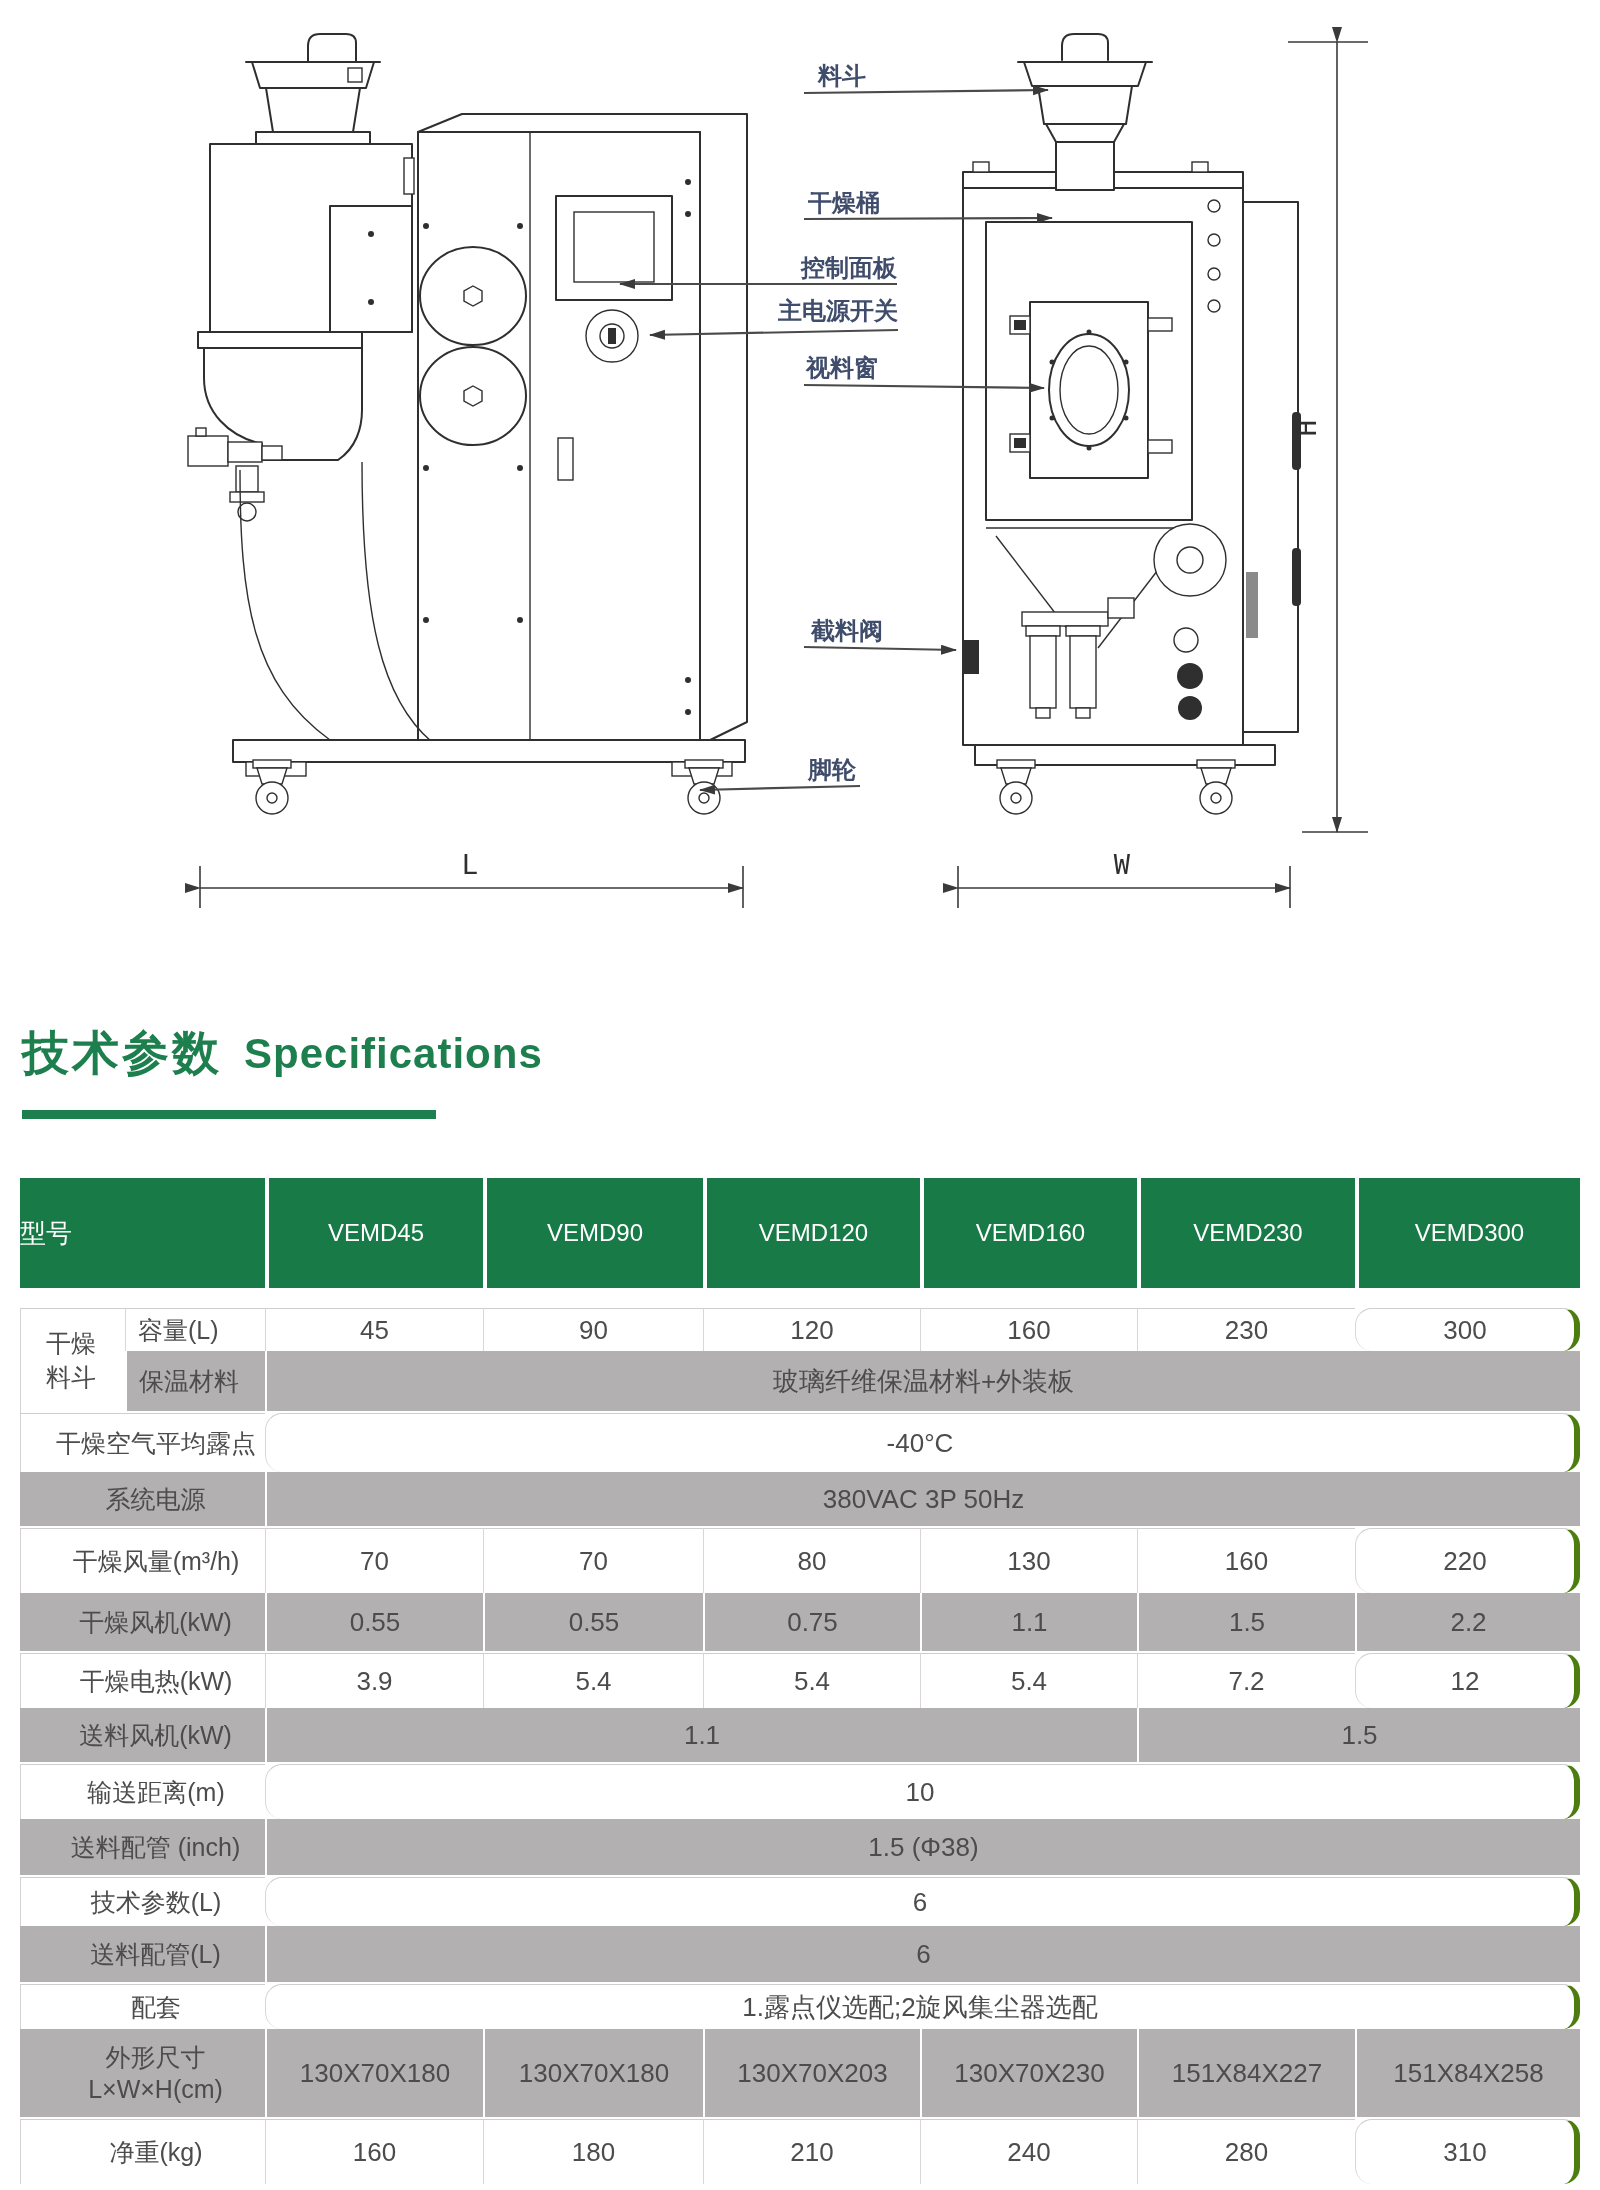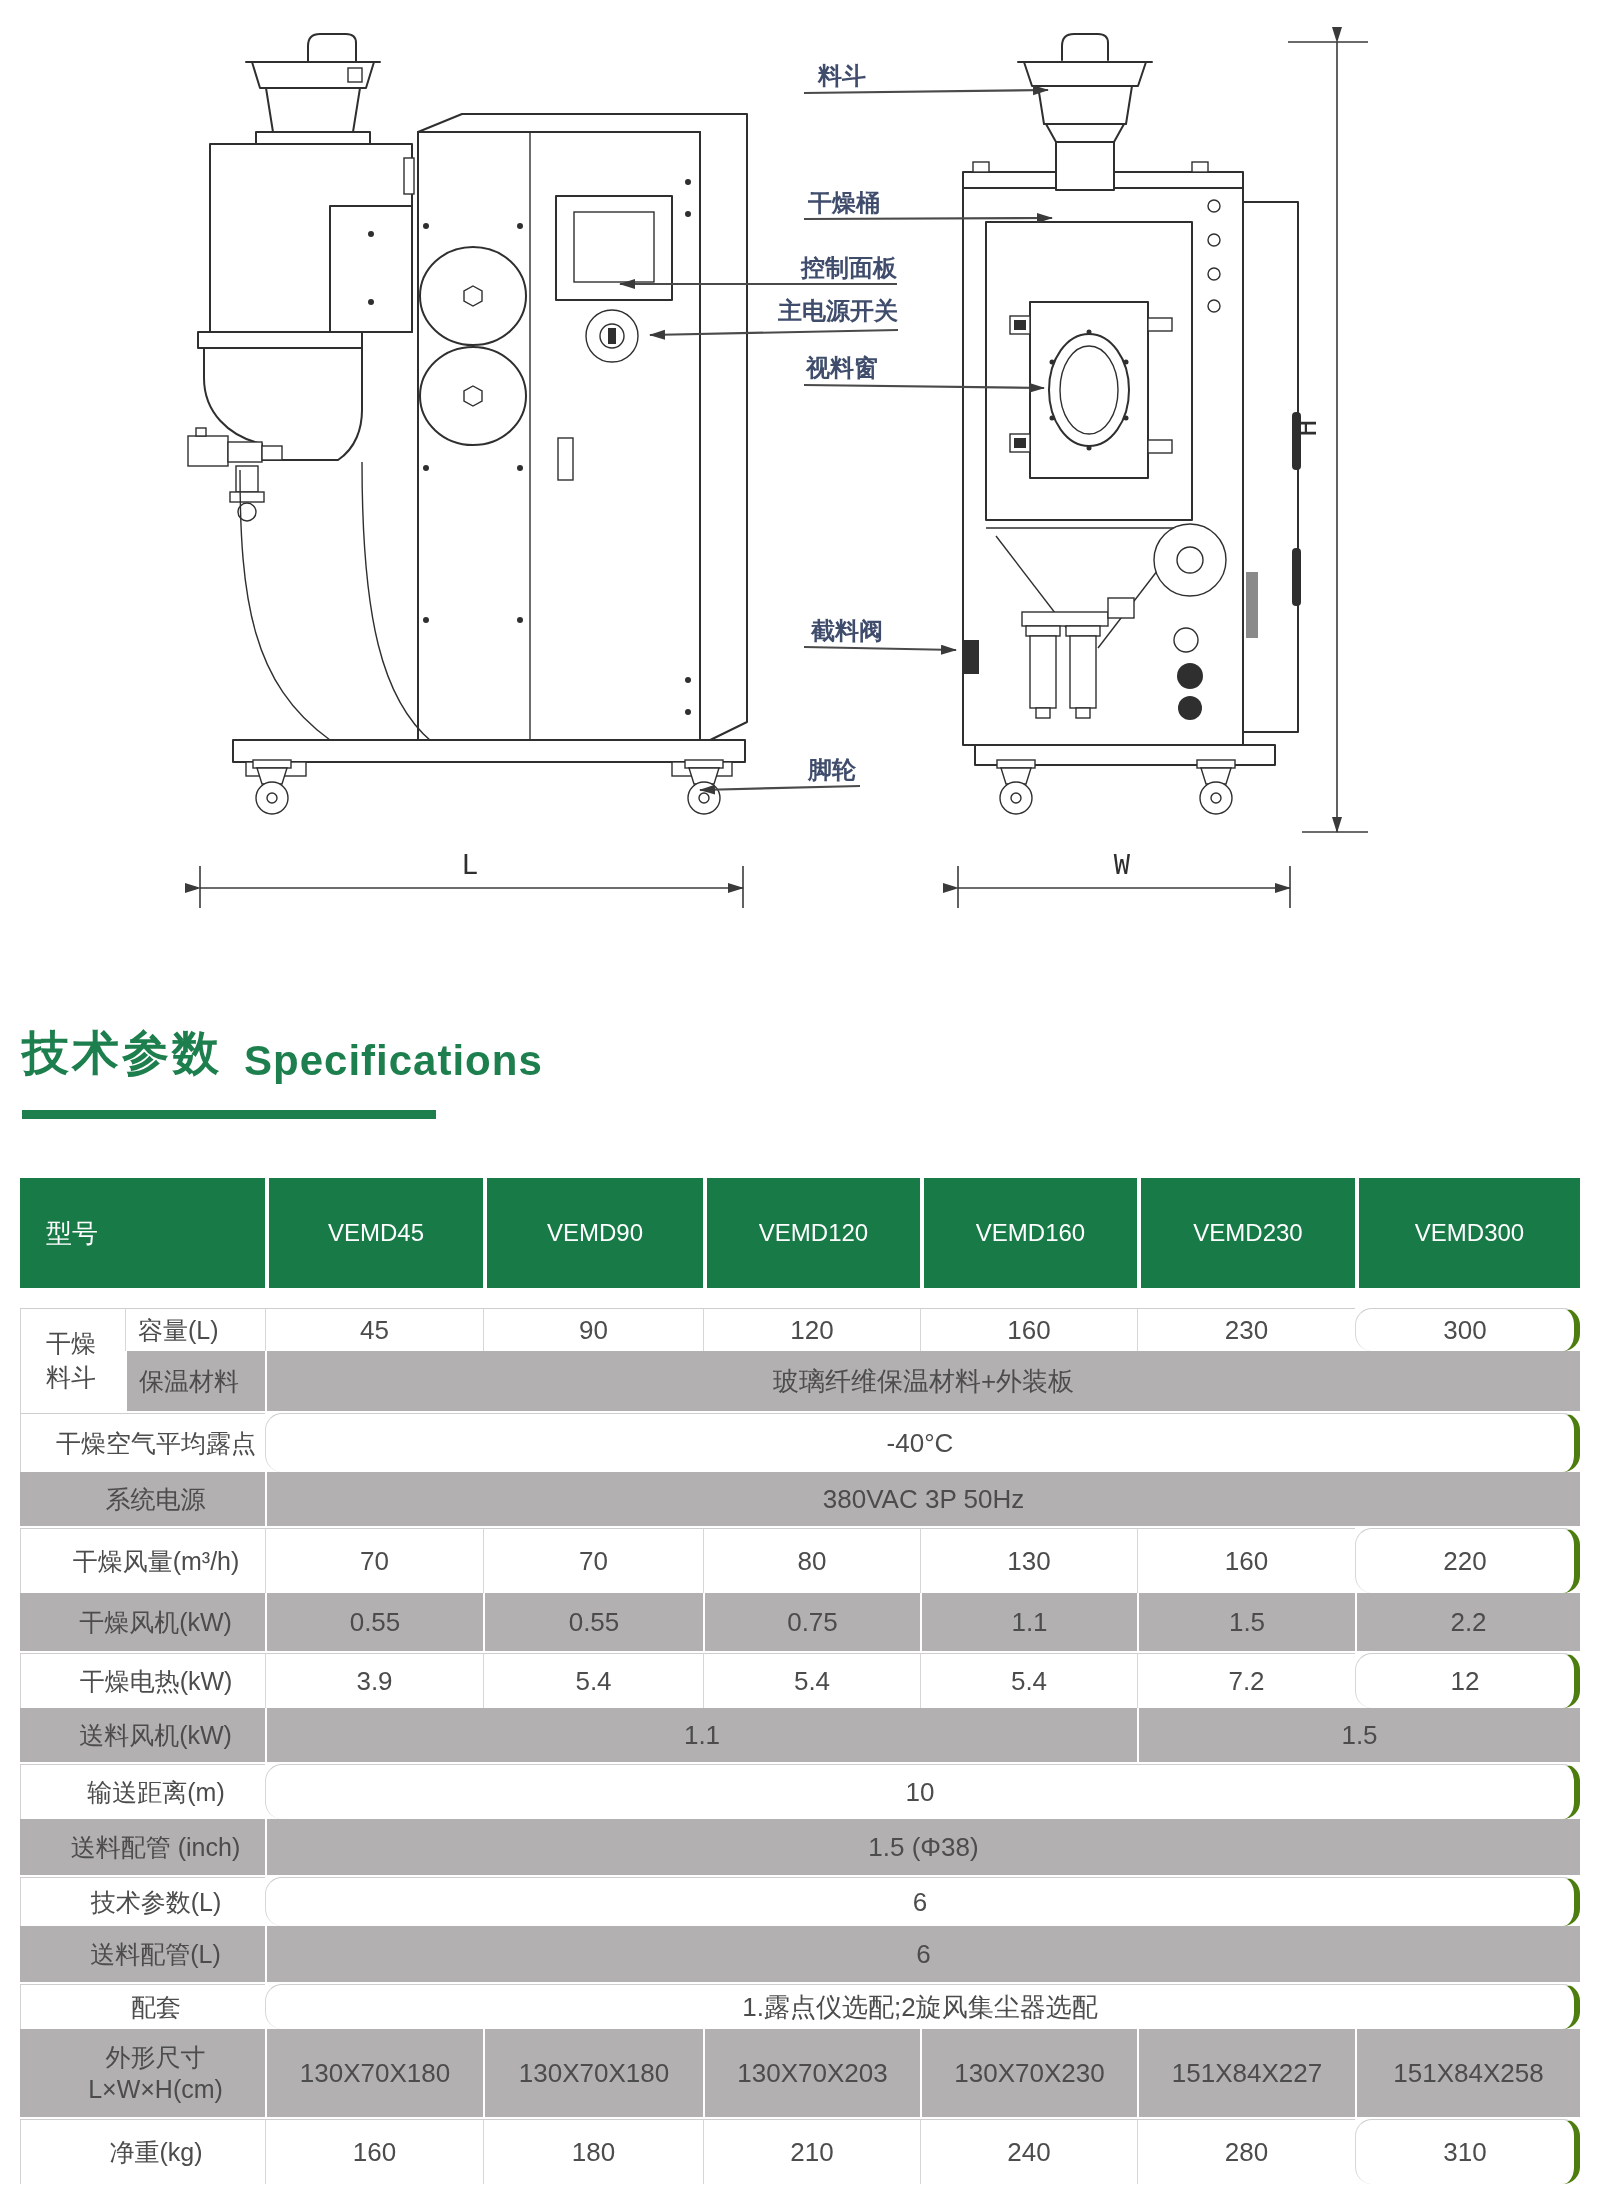--- a/index.html
+++ b/index.html
@@ -12,30 +12,30 @@
   svg text.callout { font-size:24px; font-weight:600; fill:#3f4c6b; font-family:"Liberation Sans","DejaVu Sans",sans-serif; }
   svg text.dim { font-size:27px; fill:#2f2f2f; font-family:"DejaVu Sans Mono","Liberation Mono",monospace; }
   .ln { stroke:#2f2f2f; stroke-width:2; fill:none; stroke-linejoin:round; stroke-linecap:round; }
   .lnf { stroke:#2f2f2f; stroke-width:2; fill:#ffffff; stroke-linejoin:round; }
   .thin { stroke:#2f2f2f; stroke-width:1.4; fill:none; }
   .thinf { stroke:#2f2f2f; stroke-width:1.4; fill:#ffffff; }
   .dark { fill:#2f2f2f; stroke:none; }
   .leader { stroke:#4a4a4a; stroke-width:2.2; fill:none; }
   .dimln { stroke:#3a3a3a; stroke-width:1.6; fill:none; }
   
-  .sec { position:absolute; left:22px; top:1022px; display:flex; align-items:flex-end; gap:22px; color:#1e7f4e; }
+  .sec { position:absolute; left:22px; top:1022px; display:flex; align-items:center; gap:22px; color:#1e7f4e; }
   .sec .zh { font-size:47px; font-weight:700; letter-spacing:3px; }
   .sec .en { font-size:42px; font-weight:700; letter-spacing:1px; }
   .sec-bar { position:absolute; left:22px; top:1110px; width:414px; height:9px; background:#1e7f4e; }
   
   table.spec { position:absolute; left:20px; top:1178px; width:1560px;
     border-collapse:separate; border-spacing:0; table-layout:fixed; }
   th,td { padding:0; vertical-align:middle; font-weight:400; overflow:hidden; }
   th.h { background:#177a47; color:#ffffff; font-size:24px; height:110px; border-left:4px solid #ffffff; text-align:center; }
-  th.h.first { border-left:none; text-align:left; padding-left:26px; font-size:26px; }
+  th.h.first { border-left:none; text-align:left; font-size:26px; }
   tr.sp td { height:20px; background:#ffffff; border:none; }
   td { font-size:26px; text-align:center; }
   td.lab  { text-align:center; padding-left:26px; font-size:25px; }
   td.lab2 { text-align:left; padding-left:12px; font-size:25px; }
   td.lab1 { text-align:center; font-size:25px; background:#ffffff; }
   td.lab1 span { display:inline-block; width:54px; word-break:break-all; line-height:1.35; text-align:left; }
   td .l2 { display:block; line-height:1.3; }
   tr.w td { background:#ffffff; border-top:1px solid #cfcdcd;margin-left:6px; }
   tr.w td:first-child { border-left:1px solid #d4d2d2; }
   tr.w td:last-child  { border-right:6px solid #4d7c0f;border-radius:17px; }

